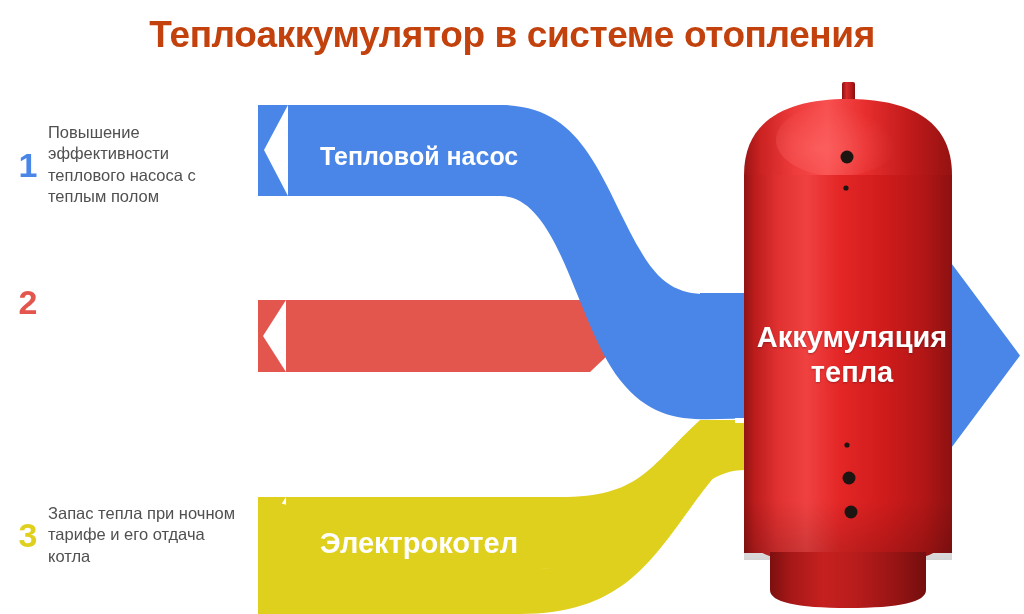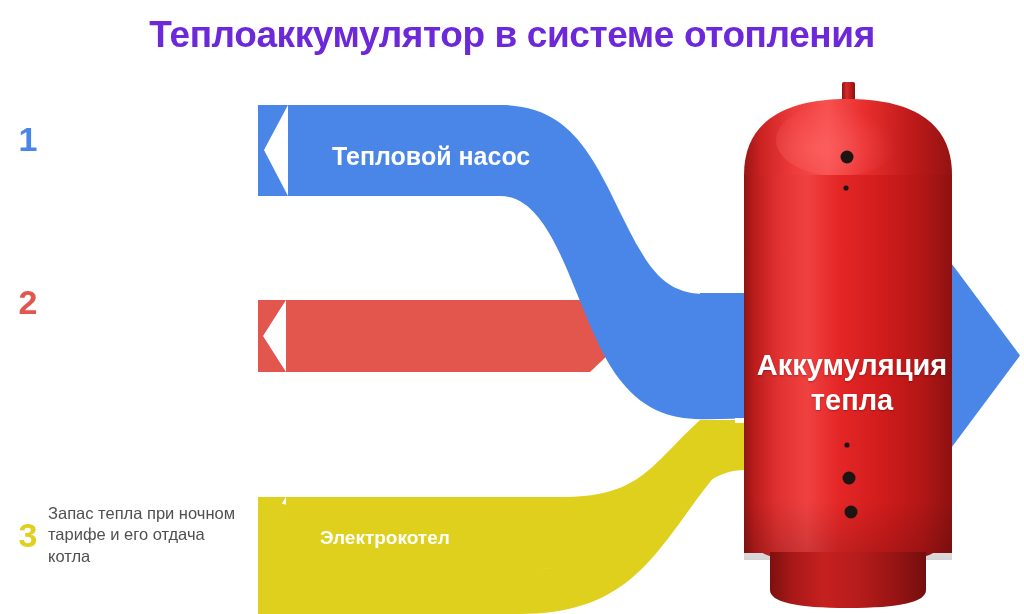--- a/index.html
+++ b/index.html
@@ -22,21 +22,21 @@
 
   
   #page-title {
     position: absolute;
     left: 0;
     top: 14px;
     width: 1024px;
     text-align: center;
     font-size: 37px;
     font-weight: bold;
-    color: #6d28d9;
+    color: #c2410c;
     letter-spacing: -0.4px;
     white-space: nowrap;
   }
 
   
   .desc-row {
     position: absolute;
     display: flex;
     align-items: center;
     left: 8px;
@@ -71,45 +71,44 @@
 
   
   .band-label {
     position: absolute;
     color: #ffffff;
     font-weight: bold;
     line-height: 1.22;
     pointer-events: none;
   }
   #label-heat-pump {
-    left: 332px;
+    left: 320px;
     top: 141px;
     font-size: 25px;
     width: 240px;
   }
   #label-solid-fuel {
     left: 320px;
     top: 331px;
     font-size: 25px;
     width: 260px;
   }
   #label-electric {
     left: 320px;
     top: 526px;
-    font-size: 19px;
+    font-size: 29px;
     width: 260px;
   }
   #label-accumulation {
     left: 744px;
     top: 320px;
     width: 216px;
     font-size: 29px;
     text-align: center;
     text-shadow: 0 1px 2px rgba(0,0,0,0.28);
-    margin-top: 28px;
   }
 </style>
 </head>
 <body>
 
 <div id="stage">
 
   <div id="page-title">Теплоаккумулятор в системе отопления</div>
 
   <svg id="flow-svg" viewBox="0 0 1024 614" xmlns="http://www.w3.org/2000/svg">
@@ -289,20 +288,21 @@
       <circle cx="847" cy="157" r="6.5" fill="#1d1512"></circle>
       <circle cx="846" cy="188" r="2.6" fill="#1d1512"></circle>
       <circle cx="847" cy="445" r="2.6" fill="#1d1512"></circle>
       <circle cx="849" cy="478" r="6.5" fill="#1d1512"></circle>
       <circle cx="851" cy="512" r="6.5" fill="#1d1512"></circle>
     </g>
   </svg>
 
   <div class="desc-row" id="desc-row-1">
     <div class="desc-num" style="color:#4a86e8">1</div>
+    <div class="desc-text">Повышение эффективности теплового насоса с теплым полом</div>
   </div>
 
   <div class="desc-row" id="desc-row-2">
     <div class="desc-num" style="color:#e2564e">2</div>
   </div>
 
   <div class="desc-row" id="desc-row-3">
     <div class="desc-num" style="color:#e0d01e">3</div>
     <div class="desc-text">Запас тепла при ночном тарифе и его отдача котла</div>
   </div>

